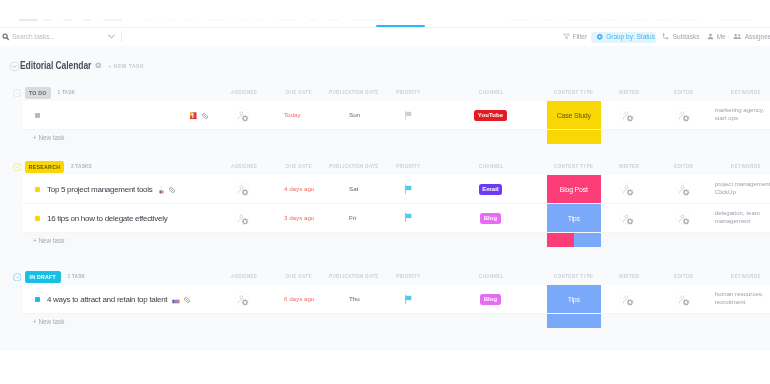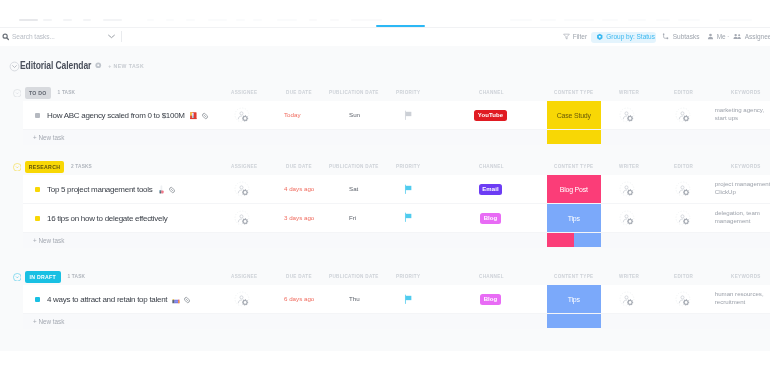--- a/index.html
+++ b/index.html
@@ -209,21 +209,20 @@
           <div class="colhdr" style="left: 329px;">PUBLICATION DATE</div>
           <div class="colhdr" style="left: 396px;">PRIORITY</div>
           <div class="colhdr" style="left: 479px;">CHANNEL</div>
           <div class="colhdr" style="left: 554px;">CONTENT TYPE</div>
           <div class="colhdr" style="left: 619px;">WRITER</div>
           <div class="colhdr" style="left: 674px;">EDITOR</div>
           <div class="colhdr" style="left: 731px;">KEYWORDS</div>
         </div>
         <div class="trow" style="top: 17px; height: 28.8px;">
           <span class="tstatus" style="left:12px;top:12px;background:#b5b9c0"></span>
-          <span class="tname" style="left:24px;top:10px">How ABC agency scaled from 0 to $100M</span>
           <div class="cell due" style="left: 261px; top: 10.4px;">Today</div>
           <div class="cell" style="left: 326px; top: 10.4px;">Sun</div>
           <div style="position: absolute; left: 442px; top: 8.8px; width: 51px; height: 11px; display: flex; align-items: center; justify-content: center;">
             <div class="chanbadge" style="position: relative; background: rgb(224, 27, 34); padding: 0px 3.5px;">YouTube</div>
           </div>
           <div class="kw" style="left: 691.8px; top: 5.2px;">marketing agency, start ups</div>
           <span class="avatar" style="left:211px;top:6px">
             <svg viewBox="0 0 30 30" width="17" height="17">
   <circle cx="14" cy="14" r="12.2" fill="none" stroke="#e9ebee" stroke-width="1.1" stroke-dasharray="2.1 2.7"></circle>
   <circle cx="13.2" cy="11.3" r="2.7" fill="none" stroke="#c9cdd3" stroke-width="1.35"></circle>

